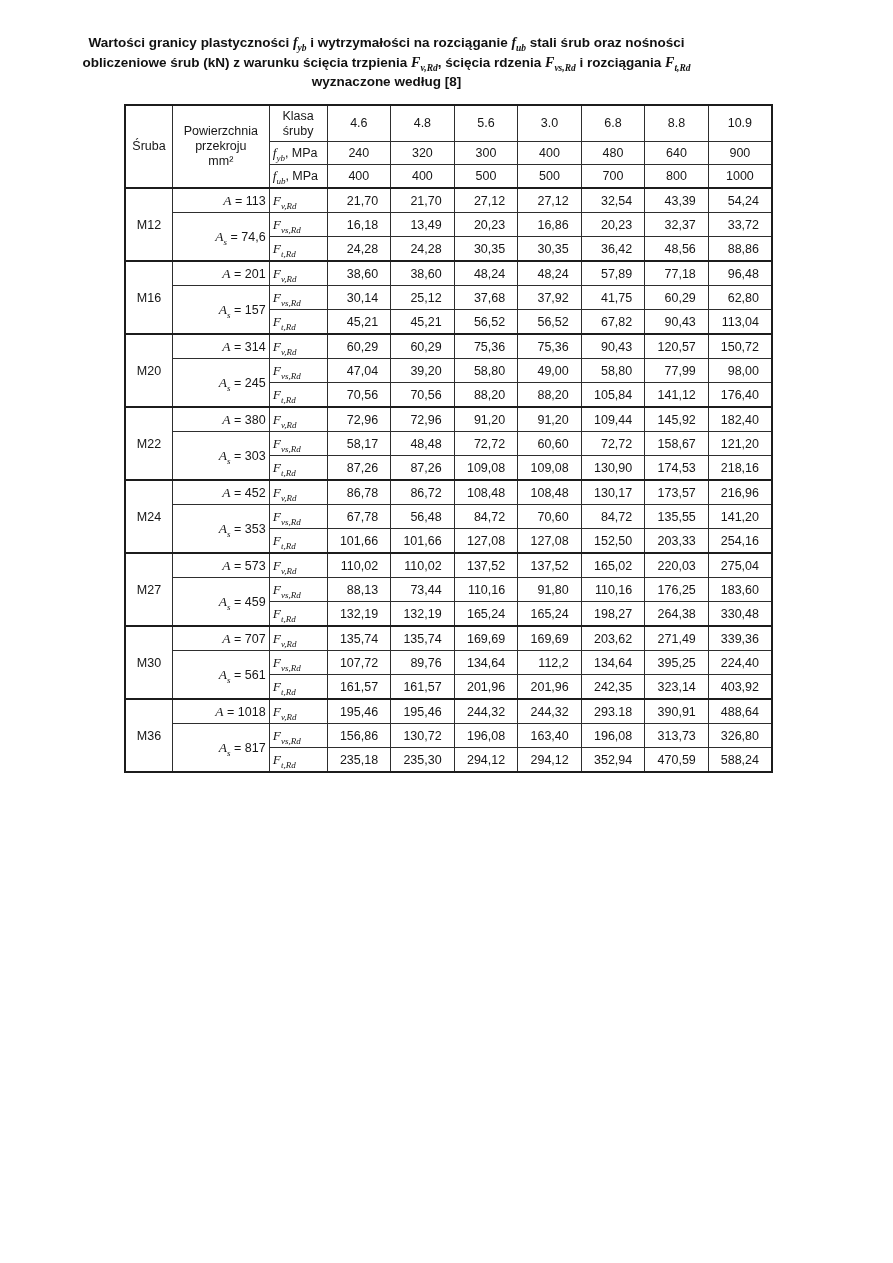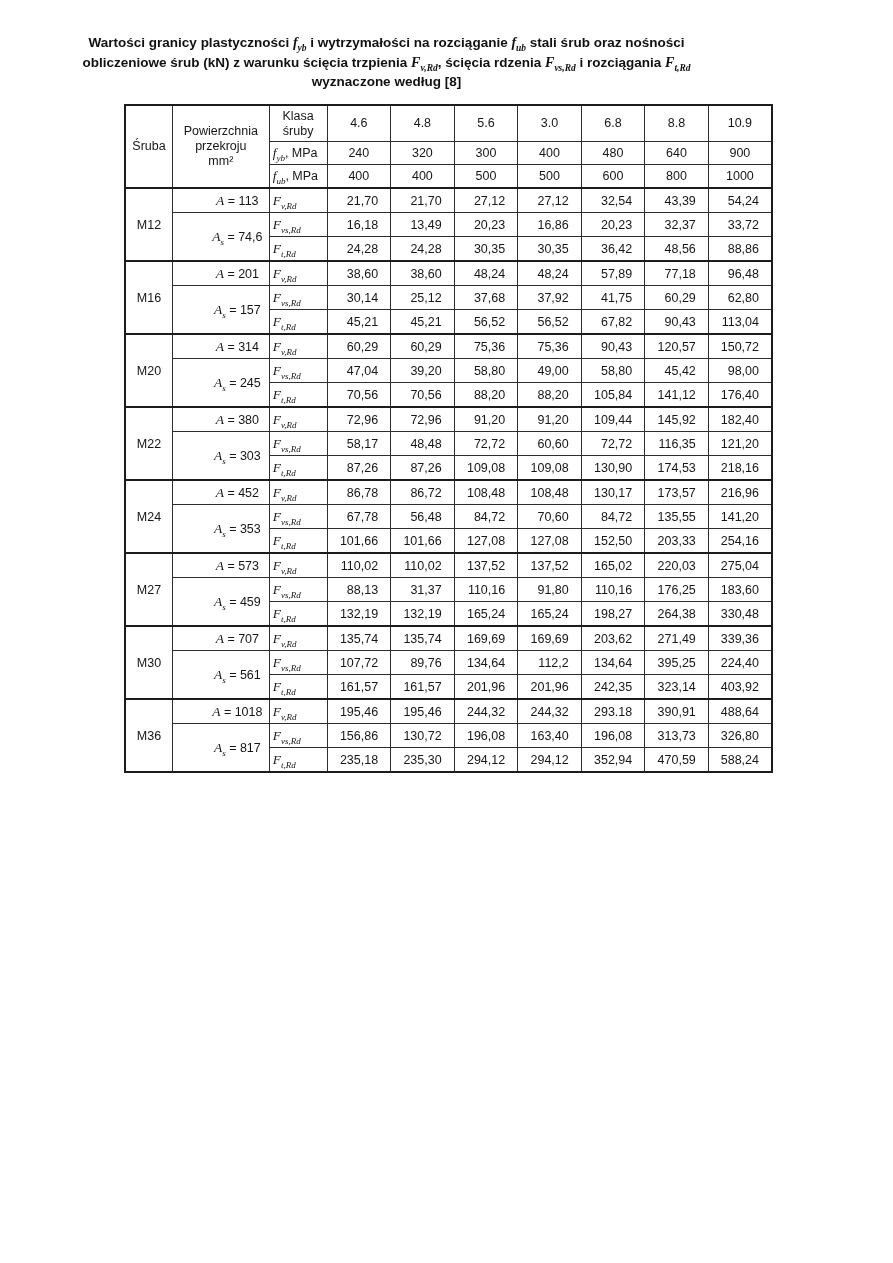--- a/index.html
+++ b/index.html
@@ -47,21 +47,21 @@
     vertical-align:middle;
     color:#161616;
     overflow:hidden;
     white-space:nowrap;
   }
   .tbl tr.rh td{height:35px;line-height:15px;}
   .tbl tr.rs td{height:22px;}
   .tbl tr.rb td{height:23px;}
   .tbl td.ctr{text-align:center;}
   .tbl td.num{text-align:right;padding-right:12px;}
-  .tbl td.area{text-align:center;padding-left:36px;}
+  .tbl td.area{text-align:right;padding-left:36px;}
   .tbl td.lbl{text-align:left;}
   .tbl tr.gf td{border-top:2px solid #1c1c1c;}
   .tbl i.sym{
     font-family:"Liberation Serif", serif;
     font-style:italic;
     font-size:13.5px;
   }
   .tbl sub{
     font-family:"Liberation Serif", serif;
     font-style:italic;
@@ -110,21 +110,21 @@
           <td class="ctr">480</td>
           <td class="ctr">640</td>
           <td class="ctr">900</td>
         </tr>
         <tr class="rs">
           <td class="lbl hdr3"><i class="sym">f</i><sub>ub</sub><span>, MPa</span></td>
           <td class="ctr">400</td>
           <td class="ctr">400</td>
           <td class="ctr">500</td>
           <td class="ctr">500</td>
-          <td class="ctr">600</td>
+          <td class="ctr">700</td>
           <td class="ctr">800</td>
           <td class="ctr">1000</td>
         </tr>
         <tr class="rb gf">
           <td rowspan="3" class="ctr">M12</td>
           <td class="area"><i class="sym">A</i><span> = 113</span></td>
           <td class="lbl"><i class="sym">F</i><sub>v,Rd</sub></td>
           <td class="num">21,70</td>
           <td class="num">21,70</td>
           <td class="num">27,12</td>
@@ -200,21 +200,21 @@
           <td class="num">150,72</td>
         </tr>
         <tr class="rb">
           <td rowspan="2" class="area"><i class="sym">A</i><sub>s</sub><span> = 245</span></td>
           <td class="lbl"><i class="sym">F</i><sub>vs,Rd</sub></td>
           <td class="num">47,04</td>
           <td class="num">39,20</td>
           <td class="num">58,80</td>
           <td class="num">49,00</td>
           <td class="num">58,80</td>
-          <td class="num">45,42</td>
+          <td class="num">77,99</td>
           <td class="num">98,00</td>
         </tr>
         <tr class="rb">
           <td class="lbl"><i class="sym">F</i><sub>t,Rd</sub></td>
           <td class="num">70,56</td>
           <td class="num">70,56</td>
           <td class="num">88,20</td>
           <td class="num">88,20</td>
           <td class="num">105,84</td>
           <td class="num">141,12</td>
@@ -233,21 +233,21 @@
           <td class="num">182,40</td>
         </tr>
         <tr class="rb">
           <td rowspan="2" class="area"><i class="sym">A</i><sub>s</sub><span> = 303</span></td>
           <td class="lbl"><i class="sym">F</i><sub>vs,Rd</sub></td>
           <td class="num">58,17</td>
           <td class="num">48,48</td>
           <td class="num">72,72</td>
           <td class="num">60,60</td>
           <td class="num">72,72</td>
-          <td class="num">116,35</td>
+          <td class="num">158,67</td>
           <td class="num">121,20</td>
         </tr>
         <tr class="rb">
           <td class="lbl"><i class="sym">F</i><sub>t,Rd</sub></td>
           <td class="num">87,26</td>
           <td class="num">87,26</td>
           <td class="num">109,08</td>
           <td class="num">109,08</td>
           <td class="num">130,90</td>
           <td class="num">174,53</td>
@@ -295,21 +295,21 @@
           <td class="num">137,52</td>
           <td class="num">137,52</td>
           <td class="num">165,02</td>
           <td class="num">220,03</td>
           <td class="num">275,04</td>
         </tr>
         <tr class="rb">
           <td rowspan="2" class="area"><i class="sym">A</i><sub>s</sub><span> = 459</span></td>
           <td class="lbl"><i class="sym">F</i><sub>vs,Rd</sub></td>
           <td class="num">88,13</td>
-          <td class="num">31,37</td>
+          <td class="num">73,44</td>
           <td class="num">110,16</td>
           <td class="num">91,80</td>
           <td class="num">110,16</td>
           <td class="num">176,25</td>
           <td class="num">183,60</td>
         </tr>
         <tr class="rb">
           <td class="lbl"><i class="sym">F</i><sub>t,Rd</sub></td>
           <td class="num">132,19</td>
           <td class="num">132,19</td>

